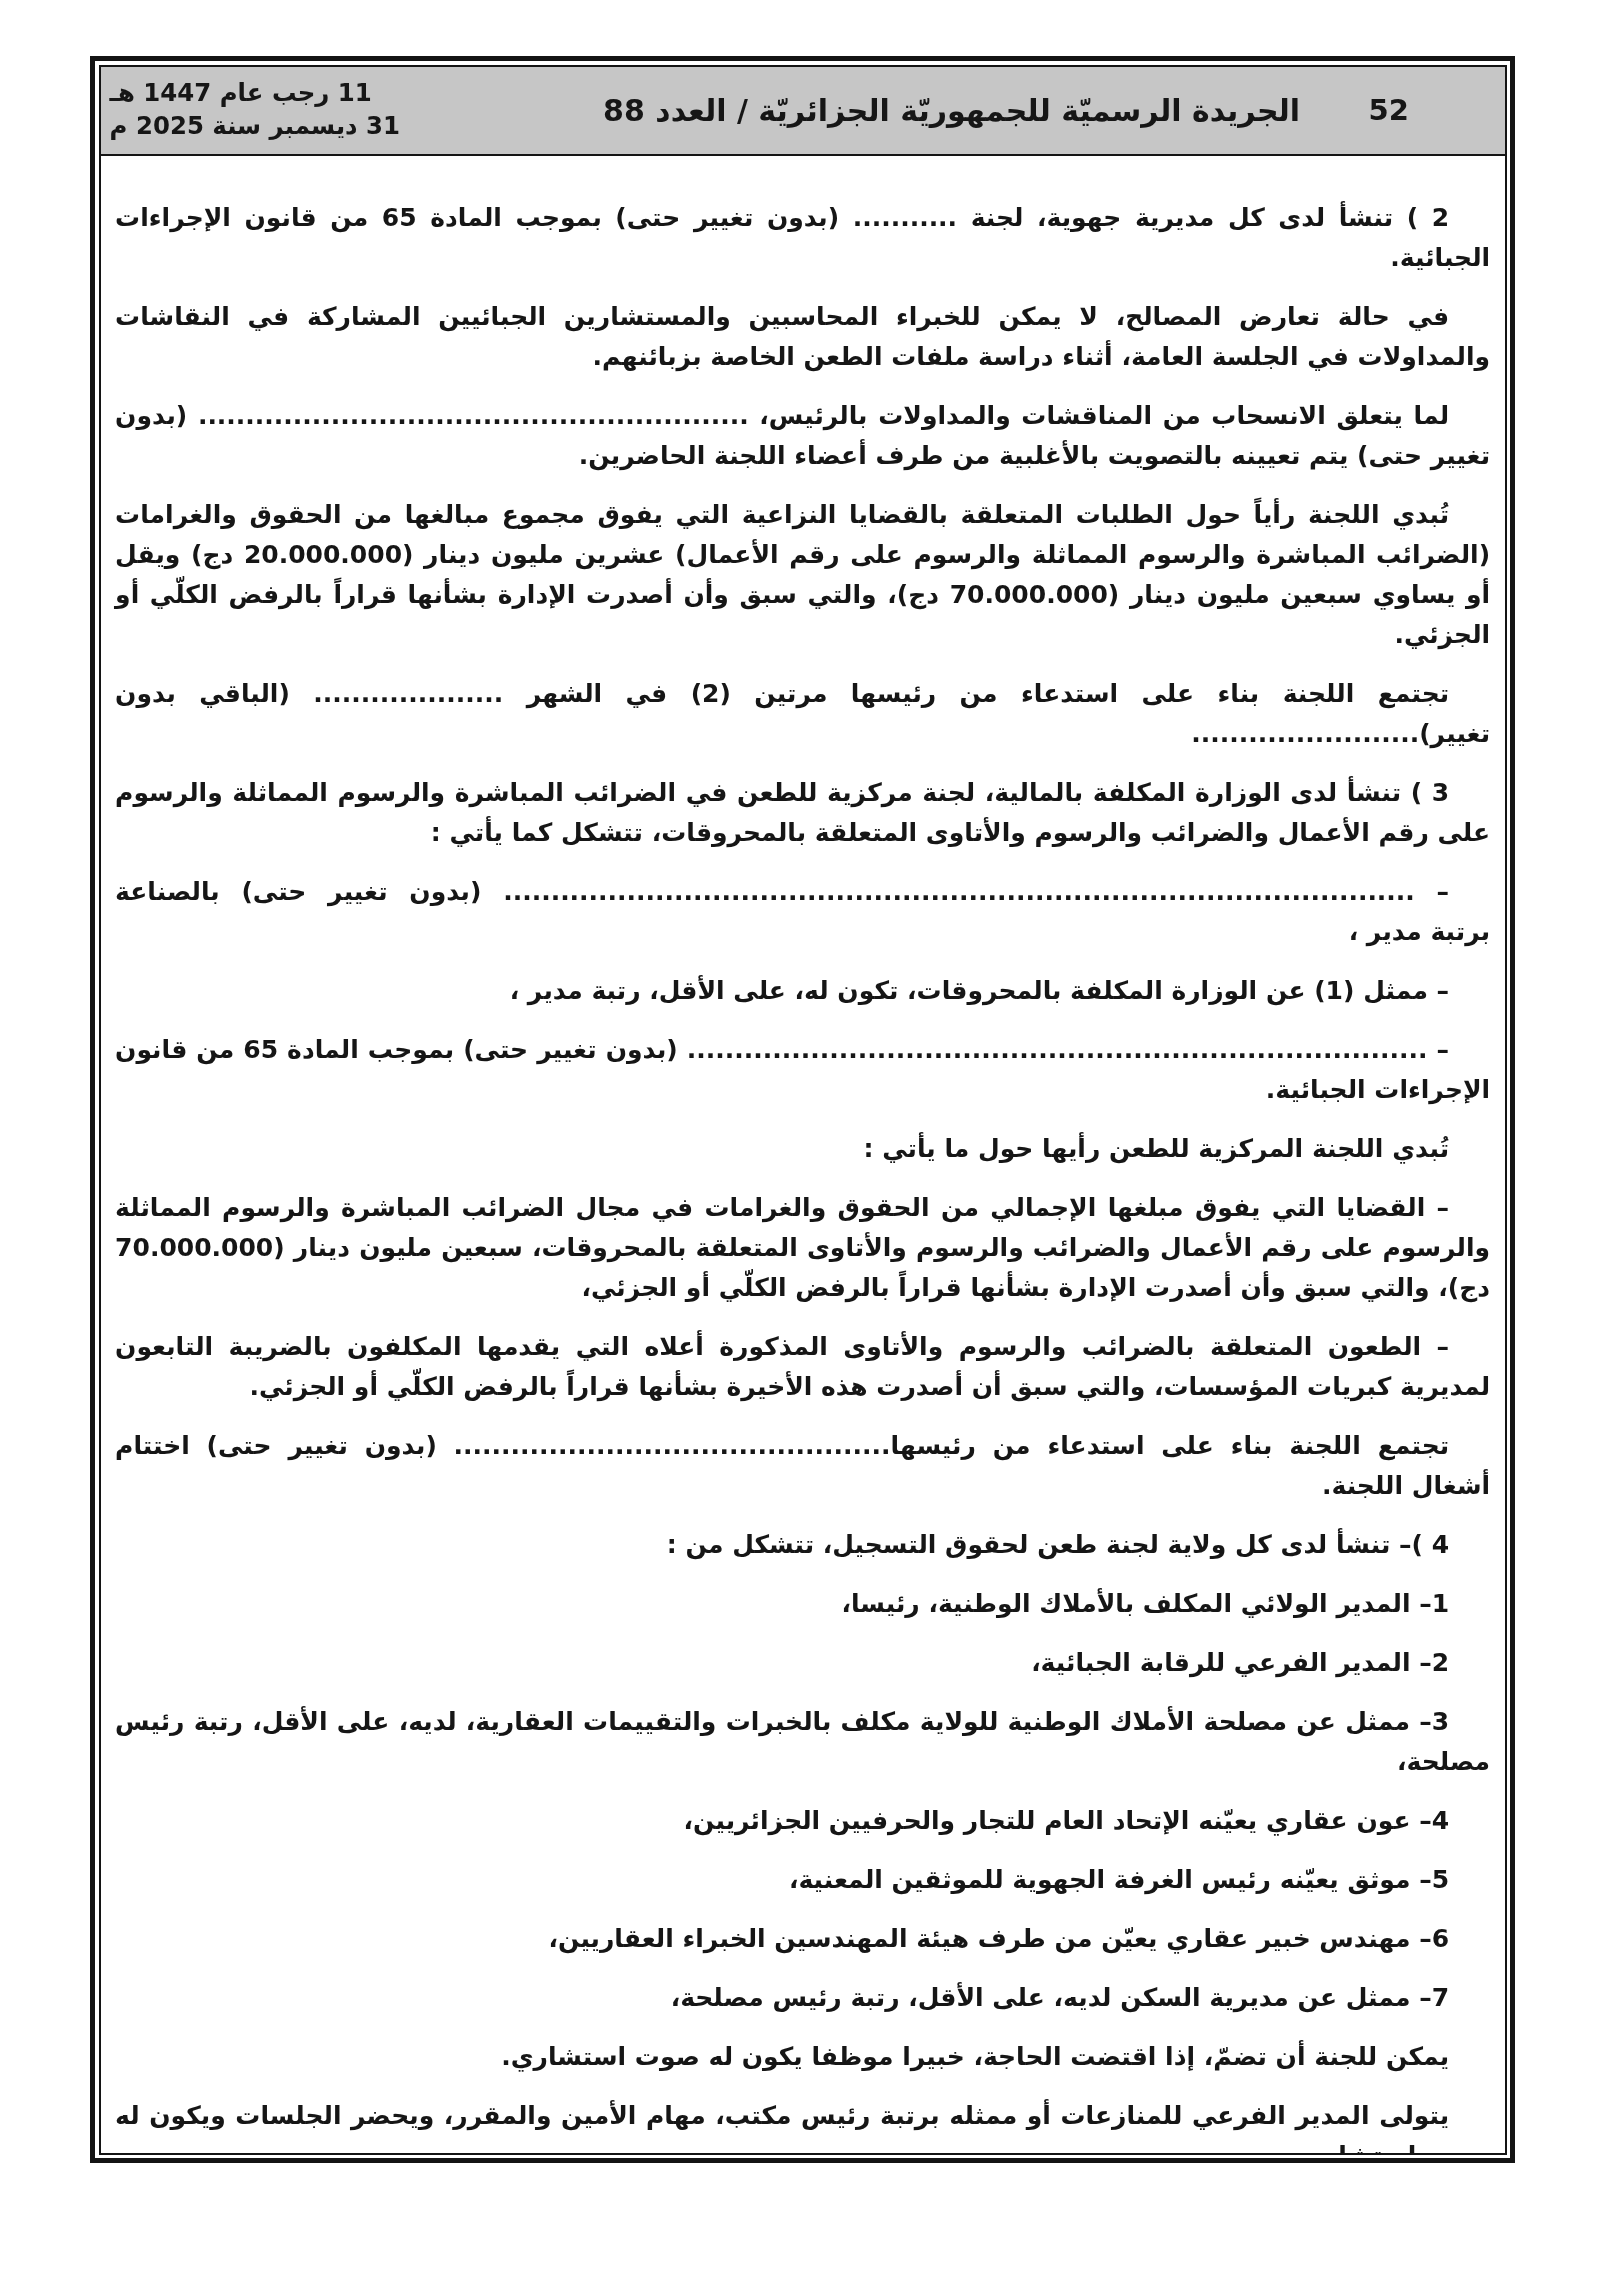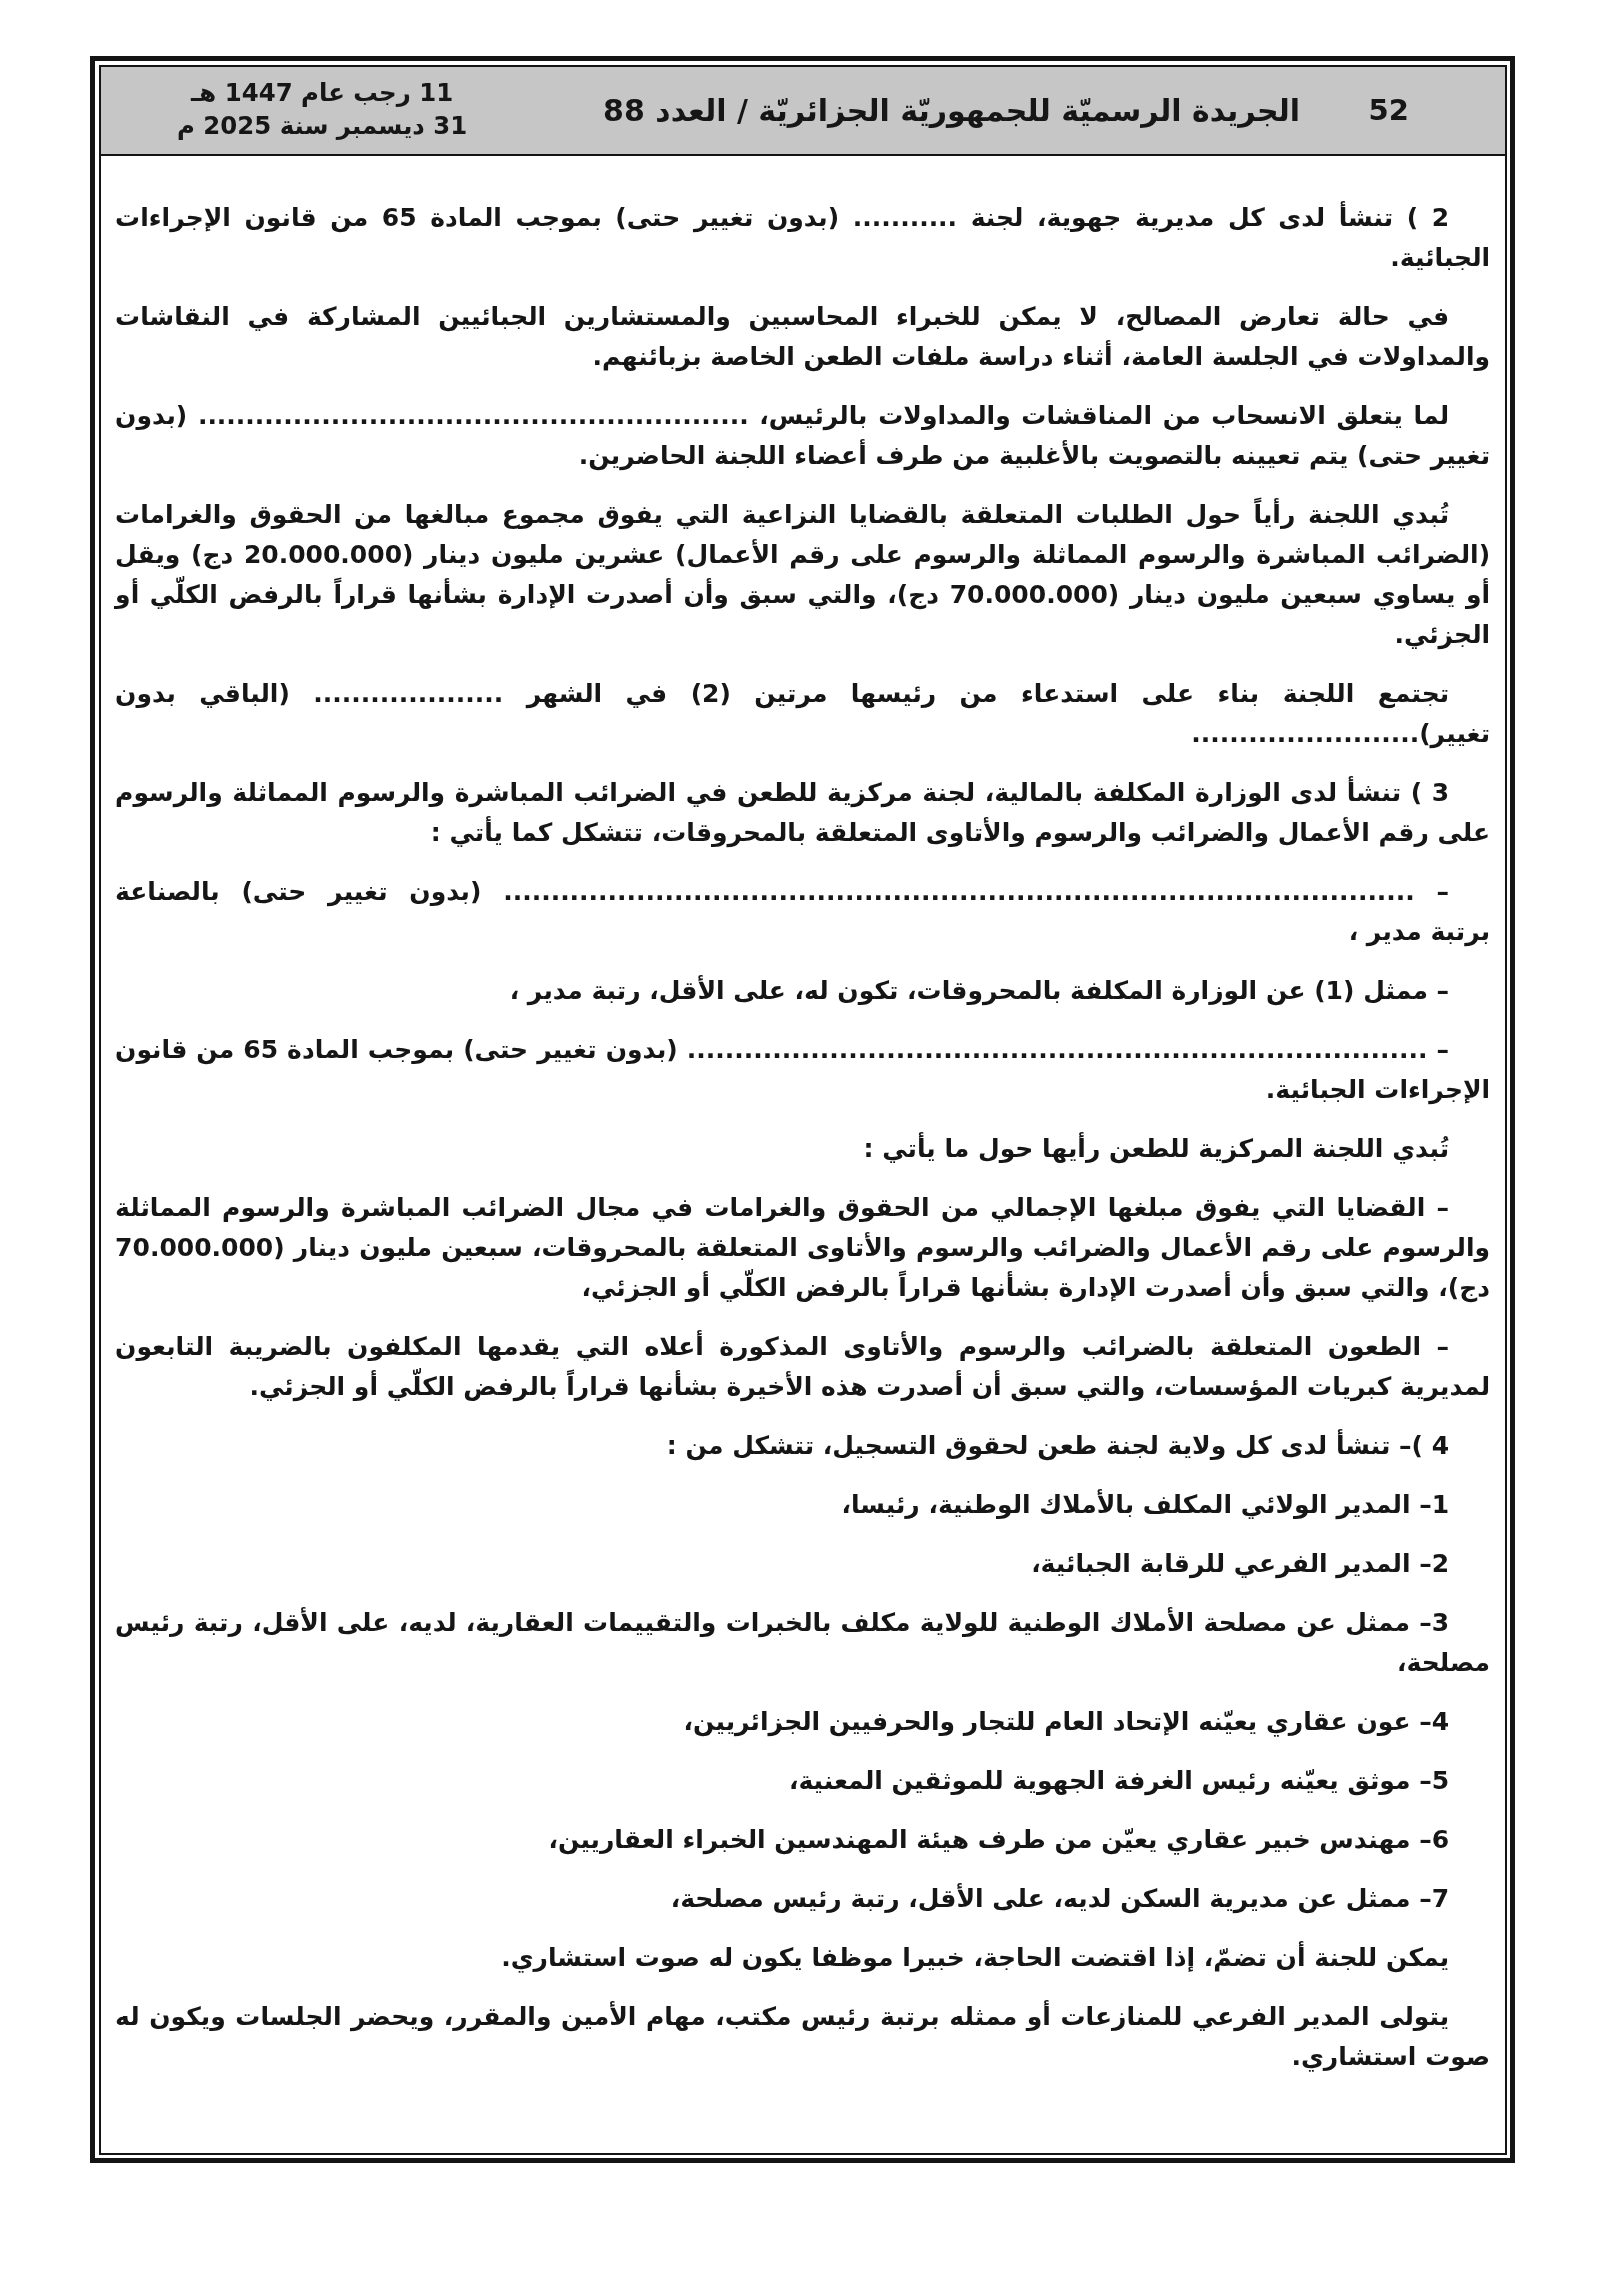--- a/index.html
+++ b/index.html
@@ -48,21 +48,21 @@
     font-size:29px;
   }
   .journal-title{
     flex:1;
     text-align:center;
     font-size:30px;
     letter-spacing:-0.5px;
   }
   .header-dates{
     width:434px;
-    text-align:center;
+    text-align:left;
     font-size:24.4px;
     line-height:1.35;
     padding-left:9px;
     box-sizing:border-box;
   }
   .doc-body{
     flex:1;
     padding:34px 14.5px 0 14.5px;
     font-size:25px;
     line-height:40px;
@@ -96,20 +96,21 @@
         <p class="para">لما يتعلق الانسحاب من المناقشات والمداولات بالرئيس، .......................................................... (بدون تغيير حتى) يتم تعيينه بالتصويت بالأغلبية من طرف أعضاء اللجنة الحاضرين.</p>
         <p class="para">تُبدي اللجنة رأياً حول الطلبات المتعلقة بالقضايا النزاعية التي يفوق مجموع مبالغها من الحقوق والغرامات (الضرائب المباشرة والرسوم المماثلة والرسوم على رقم الأعمال) عشرين مليون دينار (20.000.000 دج) ويقل أو يساوي سبعين مليون دينار (70.000.000 دج)، والتي سبق وأن أصدرت الإدارة بشأنها قراراً بالرفض الكلّي أو الجزئي.</p>
         <p class="para">تجتمع اللجنة بناء على استدعاء من رئيسها مرتين (2) في الشهر .................... (الباقي بدون تغيير)........................</p>
         <p class="para">3 ) تنشأ لدى الوزارة المكلفة بالمالية، لجنة مركزية للطعن في الضرائب المباشرة والرسوم المماثلة والرسوم على رقم الأعمال والضرائب والرسوم والأتاوى المتعلقة بالمحروقات، تتشكل كما يأتي :</p>
         <p class="para">– ................................................................................................ (بدون تغيير حتى) بالصناعة برتبة مدير ،</p>
         <p class="para">– ممثل (1) عن الوزارة المكلفة بالمحروقات، تكون له، على الأقل، رتبة مدير ،</p>
         <p class="para">– .............................................................................. (بدون تغيير حتى) بموجب المادة 65 من قانون الإجراءات الجبائية.</p>
         <p class="para">تُبدي اللجنة المركزية للطعن رأيها حول ما يأتي :</p>
         <p class="para">– القضايا التي يفوق مبلغها الإجمالي من الحقوق والغرامات في مجال الضرائب المباشرة والرسوم المماثلة والرسوم على رقم الأعمال والضرائب والرسوم والأتاوى المتعلقة بالمحروقات، سبعين مليون دينار (70.000.000 دج)، والتي سبق وأن أصدرت الإدارة بشأنها قراراً بالرفض الكلّي أو الجزئي،</p>
         <p class="para">– الطعون المتعلقة بالضرائب والرسوم والأتاوى المذكورة أعلاه التي يقدمها المكلفون بالضريبة التابعون لمديرية كبريات المؤسسات، والتي سبق أن أصدرت هذه الأخيرة بشأنها قراراً بالرفض الكلّي أو الجزئي.</p>
+        <p class="para">تجتمع اللجنة بناء على استدعاء من رئيسها.............................................. (بدون تغيير حتى) اختتام أشغال اللجنة.</p>
         <p class="para">4 )– تنشأ لدى كل ولاية لجنة طعن لحقوق التسجيل، تتشكل من :</p>
         <p class="para">1– المدير الولائي المكلف بالأملاك الوطنية، رئيسا،</p>
         <p class="para">2– المدير الفرعي للرقابة الجبائية،</p>
         <p class="para">3– ممثل عن مصلحة الأملاك الوطنية للولاية مكلف بالخبرات والتقييمات العقارية، لديه، على الأقل، رتبة رئيس مصلحة،</p>
         <p class="para">4– عون عقاري يعيّنه الإتحاد العام للتجار والحرفيين الجزائريين،</p>
         <p class="para">5– موثق يعيّنه رئيس الغرفة الجهوية للموثقين المعنية،</p>
         <p class="para">6– مهندس خبير عقاري يعيّن من طرف هيئة المهندسين الخبراء العقاريين،</p>
         <p class="para">7– ممثل عن مديرية السكن لديه، على الأقل، رتبة رئيس مصلحة،</p>
         <p class="para">يمكن للجنة أن تضمّ، إذا اقتضت الحاجة، خبيرا موظفا يكون له صوت استشاري.</p>
         <p class="para">يتولى المدير الفرعي للمنازعات أو ممثله برتبة رئيس مكتب، مهام الأمين والمقرر، ويحضر الجلسات ويكون له صوت استشاري.</p>

